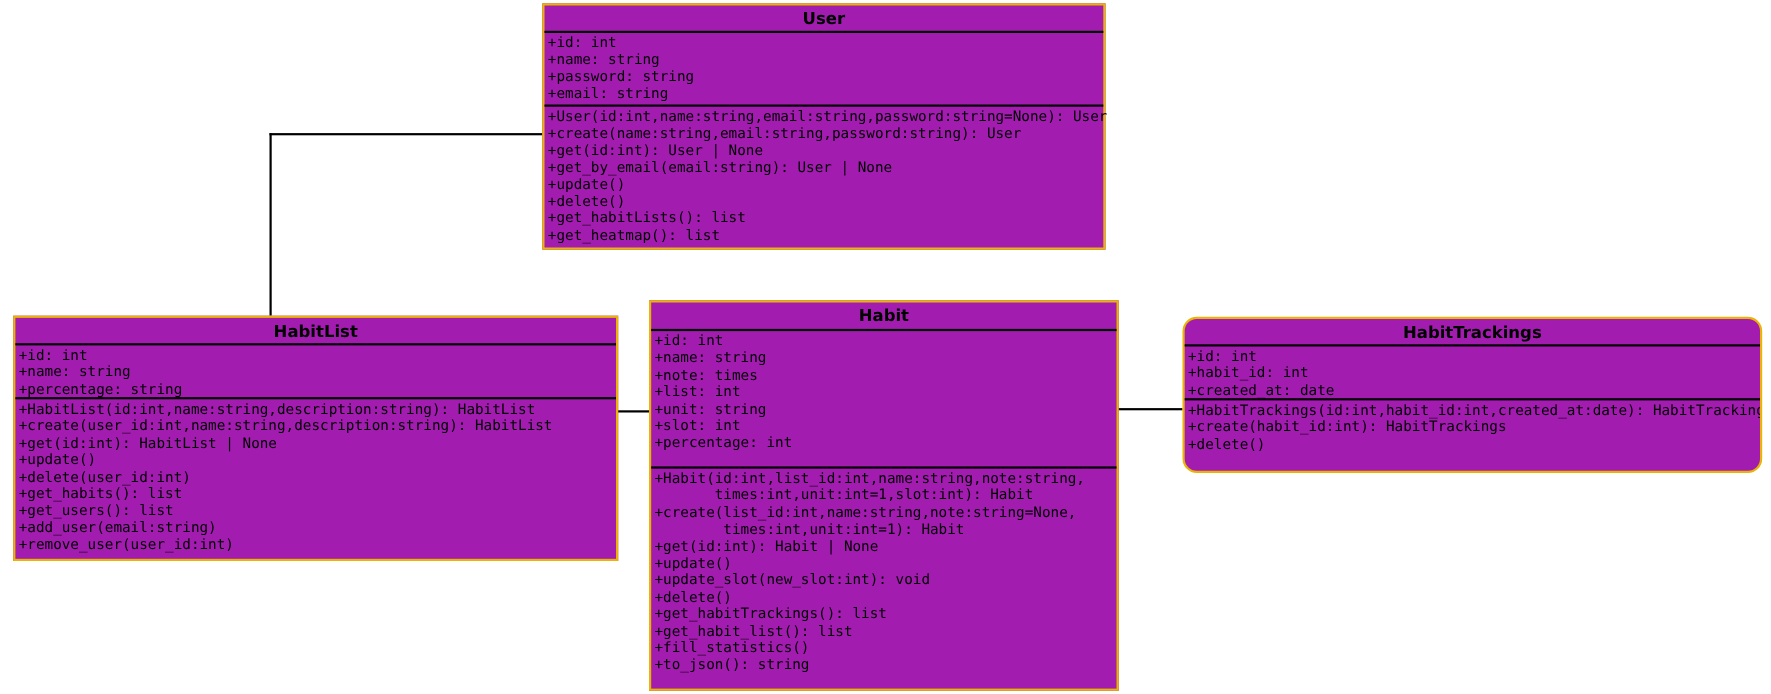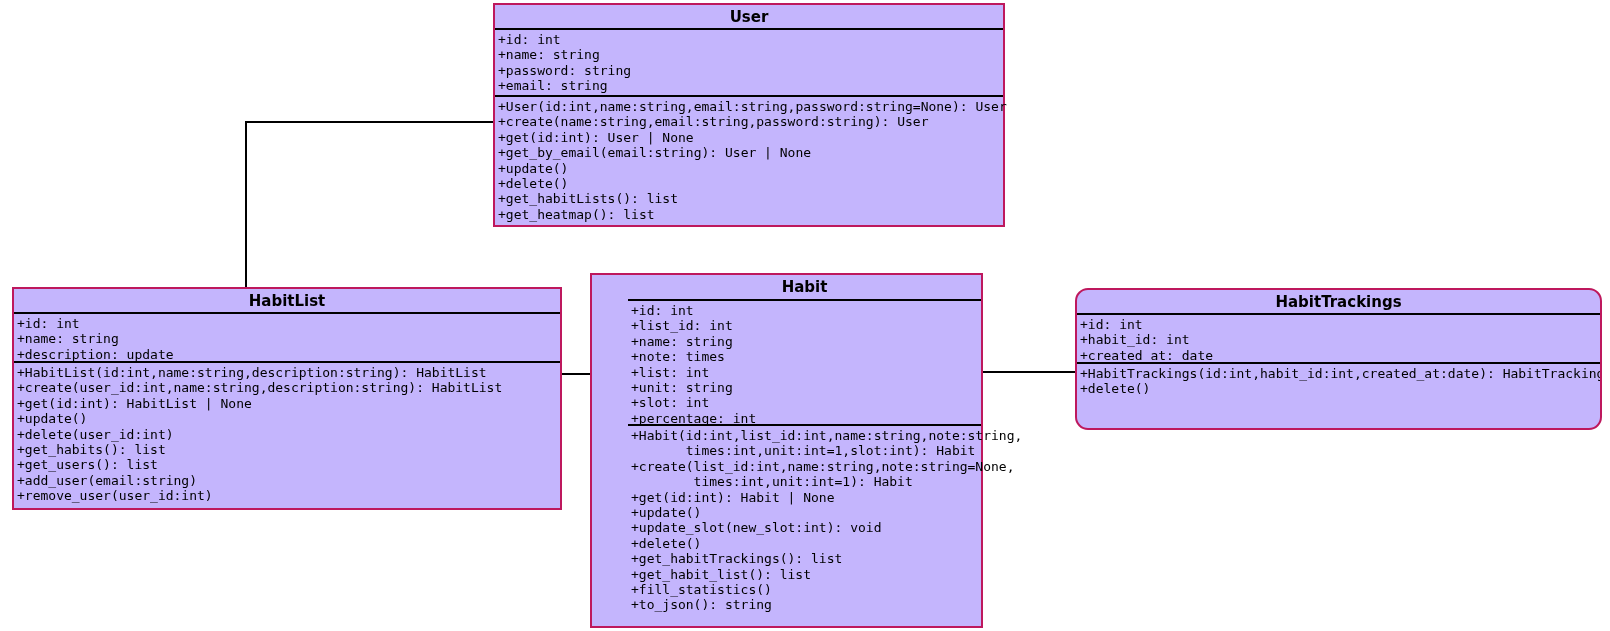--- a/index.html
+++ b/index.html
@@ -5,22 +5,22 @@
   html, body { margin: 0; padding: 0; }
   body {
     width: 1610px; height: 631px;
     position: relative;
     background: #ffffff;
     overflow: hidden;
     font-family: "DejaVu Sans Mono", monospace;
   }
   .class-box {
     position: absolute;
-    background: #c4b5fd;
-    border: 2px solid #be185d;
+    background: #a21caf;
+    border: 2px solid #eab308;
     box-sizing: border-box;
   }
   .class-title {
     font-family: "DejaVu Sans", "Liberation Sans", sans-serif;
     font-weight: bold;
     font-size: 15px;
     color: #000000;
     text-align: center;
     border-bottom: 2px solid #000000;
     box-sizing: border-box;
@@ -63,27 +63,27 @@
 <div class="conn" style="left:983px; top:371px; width:92px; height:2px;"></div>
 
 <div class="class-box" style="left:493px; top:3px; width:512px; height:224px;">
   <div class="class-title" style="height:25px;">User</div>
   <div class="sec attrs" style="height:67px;"><div class="line">+id: int</div><div class="line">+name: string</div><div class="line">+password: string</div><div class="line">+email: string</div></div>
   <div class="sec methods" style="height:128px;"><div class="line">+User(id:int,name:string,email:string,password:string=None): User</div><div class="line">+create(name:string,email:string,password:string): User</div><div class="line">+get(id:int): User | None</div><div class="line">+get_by_email(email:string): User | None</div><div class="line">+update()</div><div class="line">+delete()</div><div class="line">+get_habitLists(): list</div><div class="line">+get_heatmap(): list</div></div>
 </div>
 
 <div class="class-box" style="left:12px; top:287px; width:550px; height:223px;">
   <div class="class-title" style="height:25px;">HabitList</div>
-  <div class="sec attrs" style="height:49px;"><div class="line">+id: int</div><div class="line">+name: string</div><div class="line">+description: update</div></div>
+  <div class="sec attrs" style="height:49px;"><div class="line">+id: int</div><div class="line">+name: string</div><div class="line">+percentage: string</div></div>
   <div class="sec methods" style="height:145px;"><div class="line">+HabitList(id:int,name:string,description:string): HabitList</div><div class="line">+create(user_id:int,name:string,description:string): HabitList</div><div class="line">+get(id:int): HabitList | None</div><div class="line">+update()</div><div class="line">+delete(user_id:int)</div><div class="line">+get_habits(): list</div><div class="line">+get_users(): list</div><div class="line">+add_user(email:string)</div><div class="line">+remove_user(user_id:int)</div></div>
 </div>
 
-<div class="class-box" style="left:590px; top:273px; width:393px; height:355px;padding-left:36px;">
+<div class="class-box" style="left:590px; top:273px; width:427px; height:355px;">
   <div class="class-title" style="height:26px;">Habit</div>
-  <div class="sec attrs" style="height:125px;"><div class="line">+id: int</div><div class="line">+list_id: int</div><div class="line">+name: string</div><div class="line">+note: times</div><div class="line">+list: int</div><div class="line">+unit: string</div><div class="line">+slot: int</div><div class="line">+percentage: int</div></div>
+  <div class="sec attrs" style="height:125px;"><div class="line">+id: int</div><div class="line">+name: string</div><div class="line">+note: times</div><div class="line">+list: int</div><div class="line">+unit: string</div><div class="line">+slot: int</div><div class="line">+percentage: int</div></div>
   <div class="sec methods" style="height:200px;"><div class="line">+Habit(id:int,list_id:int,name:string,note:string,</div><div class="line">       times:int,unit:int=1,slot:int): Habit</div><div class="line">+create(list_id:int,name:string,note:string=None,</div><div class="line">        times:int,unit:int=1): Habit</div><div class="line">+get(id:int): Habit | None</div><div class="line">+update()</div><div class="line">+update_slot(new_slot:int): void</div><div class="line">+delete()</div><div class="line">+get_habitTrackings(): list</div><div class="line">+get_habit_list(): list</div><div class="line">+fill_statistics()</div><div class="line">+to_json(): string</div></div>
 </div>
 
 <div class="class-box" style="left:1075px; top:288px; width:527px; height:142px;border-radius:13px;">
   <div class="class-title" style="height:25px;">HabitTrackings</div>
   <div class="sec attrs" style="height:49px;"><div class="line">+id: int</div><div class="line">+habit_id: int</div><div class="line">+created_at: date</div></div>
-  <div class="sec methods clip-x" style="height:64px;"><div class="line">+HabitTrackings(id:int,habit_id:int,created_at:date): HabitTrackings</div><div class="line">+delete()</div></div>
+  <div class="sec methods clip-x" style="height:64px;"><div class="line">+HabitTrackings(id:int,habit_id:int,created_at:date): HabitTrackings</div><div class="line">+create(habit_id:int): HabitTrackings</div><div class="line">+delete()</div></div>
 </div>
 
 </body></html>

